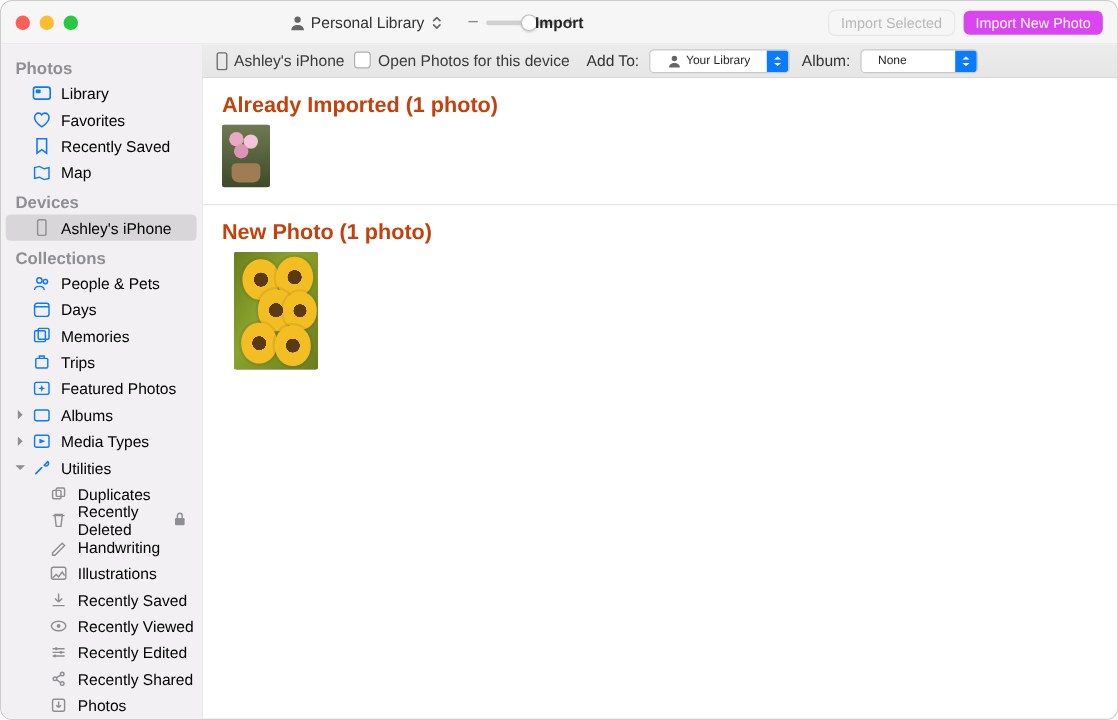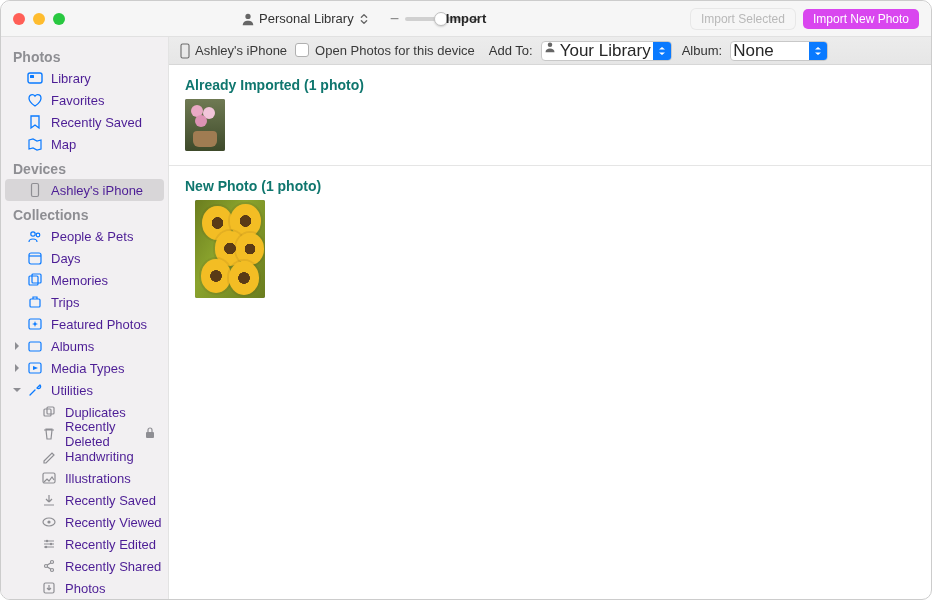--- a/index.html
+++ b/index.html
@@ -21,38 +21,38 @@
 .btn{font-size:12px;padding:3px 10px;border-radius:5px;border:none;background:#fff;color:#333;box-shadow:0 0 0 1px rgba(0,0,0,.08),0 1px 1px rgba(0,0,0,.08)}
 .btn[disabled]{color:#b8b8b8;background:#f6f6f6;box-shadow:0 0 0 1px rgba(0,0,0,.06)}
 .btn.primary{background:#d946ef;color:#fff;box-shadow:none}
 .btn+.btn{margin-left:8px}
 .subbar{height:28px;background:linear-gradient(#ececec,#e6e6e6);border-bottom:1px solid #d7d7d7;display:flex;align-items:center;padding:0 10px;gap:8px;font-size:13px;color:#333}
 .subbar .device{display:flex;align-items:center;gap:4px;color:#3a3a3a}
 .phone-svg{width:12px;height:16px}
 .checkbox{width:14px;height:14px;border:1px solid #b0b0b0;border-radius:3px;background:#fff;display:inline-block}
 .subbar label{display:flex;gap:6px;color:#3a3a3a}
 .popup{height:20px;display:inline-flex;align-items:center;background:#fff;border:1px solid #c8c8c8;border-radius:4px;box-shadow:none;overflow:hidden}
-.popup .pc{display:flex;gap:4px;padding:0 2px;font-size:17px;color:#262626;min-width:88px}
+.popup .pc{display:flex;gap:4px;padding:0 14px;font-size:10px;color:#262626;min-width:88px}
 .popup .arrows{width:18px;align-self:stretch;background:#0a7aff;display:flex;align-items:center;justify-content:center}
 .popup .arrows svg{width:8px;height:12px;fill:#fff}
 .layout{display:flex;height:calc(600px - 36px)}
 .sidebar{width:168px;background:#f2f0f2;border-right:1px solid #e3e3e3;overflow:auto;padding:6px 0 16px}
 .section-header{font-size:14px;color:#8e8e93;font-weight:600;padding:6px 12px 2px}
-.sb-item{height:22px;display:flex;align-items:center;gap:8px;font-size:13px;color:#4c1d95;padding-left:22px;border-radius:4px;margin:0 4px;position:relative}
+.sb-item{height:22px;display:flex;align-items:center;gap:8px;font-size:13px;color:#000000;padding-left:22px;border-radius:4px;margin:0 4px;position:relative}
 .sb-item.indent2{padding-left:36px}
 .sb-item.selected{background:#d8d6d8}
 .sb-disclosure{position:absolute;left:6px;width:12px;height:12px;display:flex;align-items:center;justify-content:center}
 .sb-disclosure svg{width:8px;height:8px;fill:#8e8e93}
 .sb-icon{width:16px;height:16px;display:flex;align-items:center;justify-content:center;flex:0 0 16px}
 .sb-icon svg{width:16px;height:16px;fill:#0a7aff}
 .sb-icon.gray svg{fill:#8e8e93}
 .sb-badge{margin-left:auto;margin-right:8px}
 .sb-badge svg{width:12px;height:12px;fill:#8e8e93}
 .content{flex:1;display:flex;flex-direction:column;overflow:auto}
-.group-hdr{font-size:14px;font-weight:700;color:#0f766e;padding:12px 16px 6px}
+.group-hdr{font-size:18px;font-weight:700;color:#c2410c;padding:12px 16px 6px}
 .thumb-row{display:flex;gap:12px;padding:0 16px 10px}
 .thumb{width:40px;height:52px;background:#666;border-radius:2px;overflow:hidden;position:relative}
 .thumb.lg{width:70px;height:98px}
 .divider{height:1px;background:#e5e5e5;margin:4px 0 0 0}
 .flowers{position:relative;width:100%;height:100%;background:linear-gradient(120deg,#6a7d1f 0%,#8aa32d 40%,#6a7d1f 100%)}
 .sunflower{position:absolute;width:44%;height:35%;border-radius:50%;background:radial-gradient(circle at 50% 50%,#5a3a16 0 25%,#f3bd24 26% 100%);box-shadow:0 0 0 2px rgba(90,58,22,.1)}
 .potted{position:relative;width:100%;height:100%;background:linear-gradient(#6f7a53,#3e4a2a)}
 .pot{position:absolute;bottom:4px;left:20%;width:60%;height:30%;background:#a07c52;border-radius:4px 4px 6px 6px}
 .bloom{position:absolute;width:12px;height:12px;border-radius:50%;background:#e9a9c5}
 </style>

